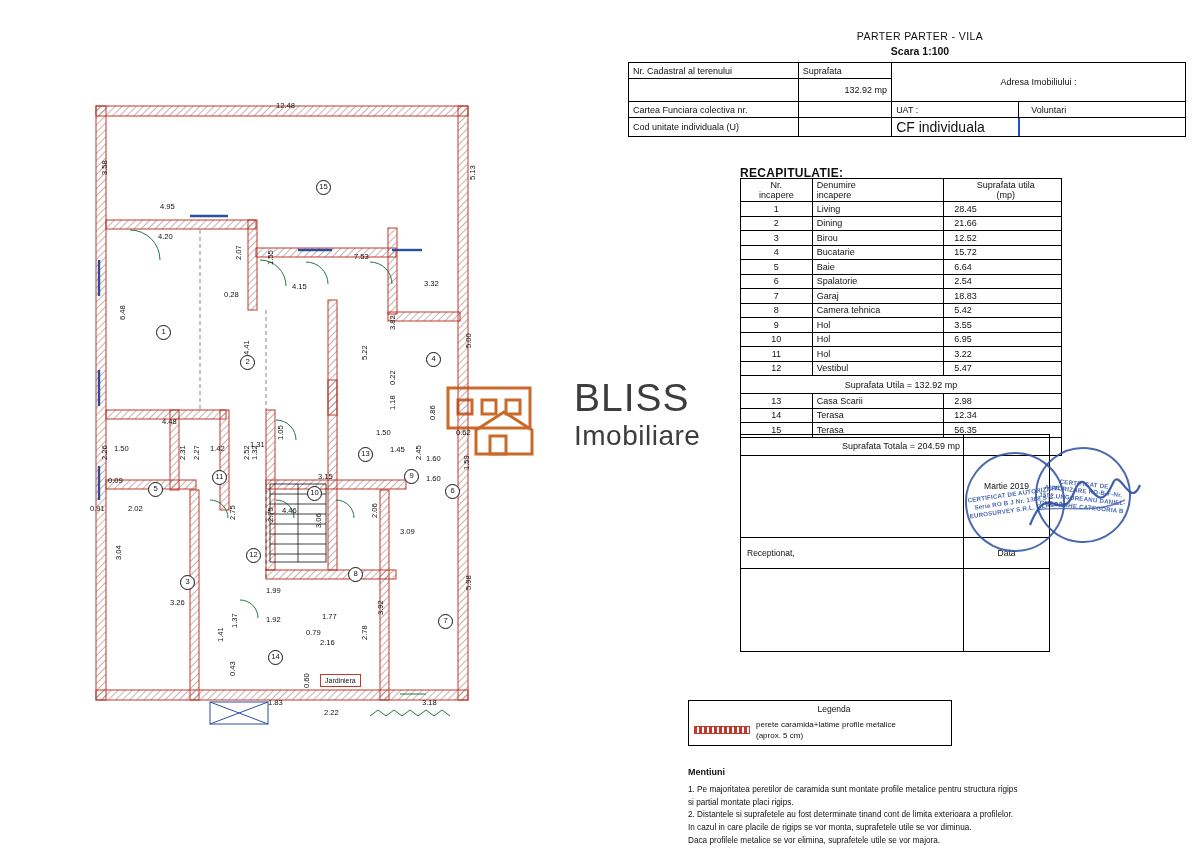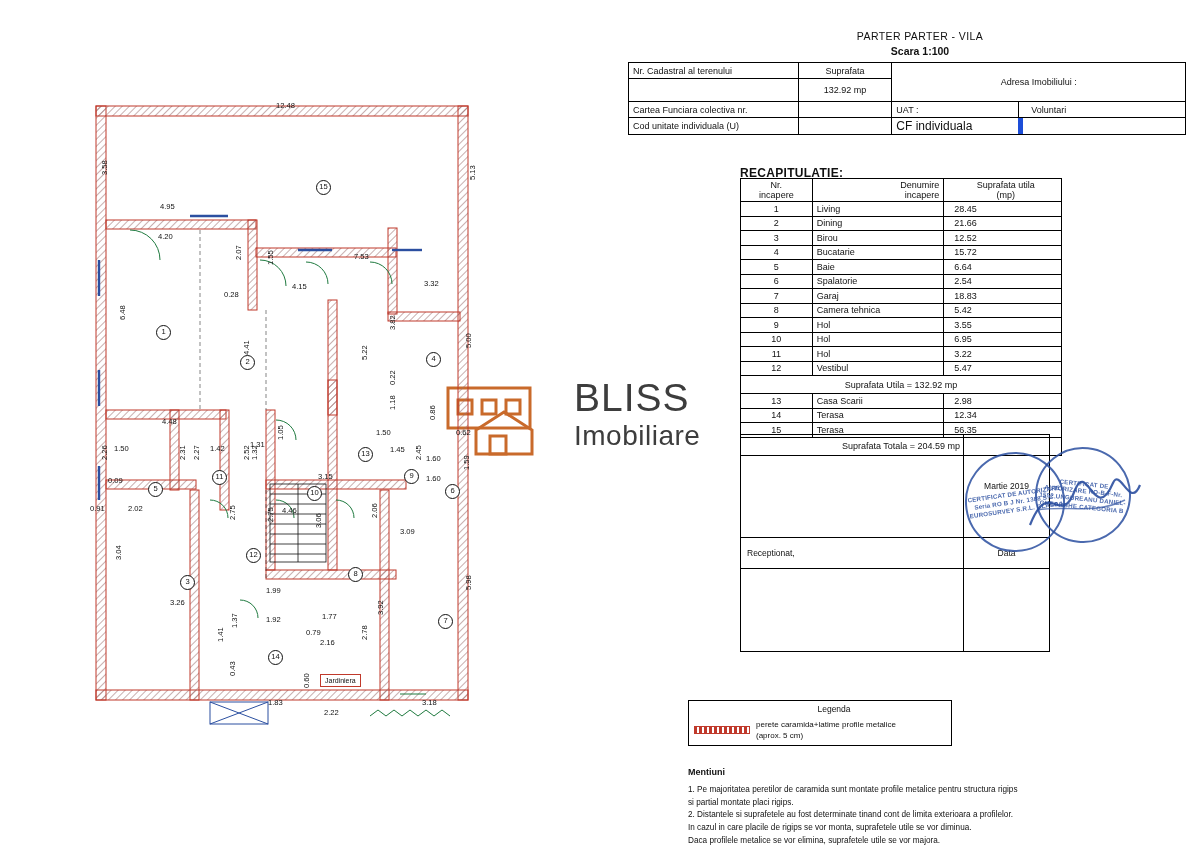--- a/index.html
+++ b/index.html
@@ -90,26 +90,26 @@
 
   <div class="title-block">
     <div class="title-main">PARTER PARTER - VILA</div>
     <div class="title-sub">Scara 1:100</div>
   </div>
 
   <table class="tbl cad">
     <tbody>
         <tr>
       <td style="width:170px">Nr. Cadastral al terenului</td>
-      <td style="width:88px;text-align:center">Suprafata</td>
+      <td style="width:88px;text-align:left">Suprafata</td>
       <td rowspan="2" style="text-align:center;width:300px">Adresa Imobiliului :</td>
     </tr>
     <tr>
       <td class="tall"></td>
-      <td class="tall" style="text-align:center">132.92 mp</td>
+      <td class="tall" style="text-align:right">132.92 mp</td>
     </tr>
     <tr>
       <td>Cartea Funciara colectiva nr.</td>
       <td></td>
       <td style="padding:0">
         <table style="width:100%;border-collapse:collapse">
           <tbody>
                 <tr>
             <td style="border:none;border-right:1px solid #000;width:118px;font-size:9px;padding:1px 4px">UAT :</td>
             <td style="border:none;font-size:9px;padding:1px 12px">Voluntari</td>
@@ -118,39 +118,39 @@
             </table>
       </td>
     </tr>
     <tr>
       <td>Cod unitate individuala (U)</td>
       <td></td>
       <td style="padding:0">
         <table style="width:100%;border-collapse:collapse">
           <tbody>
                 <tr>
-            <td style="border:none;border-right:5px solid #1d4ed8;width:118px;font-size:12px;padding:1px 4px">CF individuala</td>
+            <td style="border:none;border-right:2px solid #1d4ed8;width:118px;font-size:14px;padding:1px 4px">CF individuala</td>
             <td style="border:none;font-size:9px;padding:1px 12px"></td>
           </tr>
         </tbody>
             </table>
       </td>
     </tr>
   </tbody>
     </table>
 
   <div class="recap-label">RECAPITULATIE:</div>
   <table class="tbl recap">
     <tbody>
         <tr class="hdr">
       <td class="c-nr">
         <div>Nr.</div>
         <div>incapere</div>
       </td>
-      <td class="c-den" style="text-align:right">
+      <td class="c-den" style="text-align:left">
         <div>Denumire</div>
         <div>incapere</div>
       </td>
       <td class="c-sup" style="text-align:center">
         <div>Suprafata utila</div>
         <div>(mp)</div>
       </td>
     </tr>
     <tr>
           <td class="c-nr">1</td>

